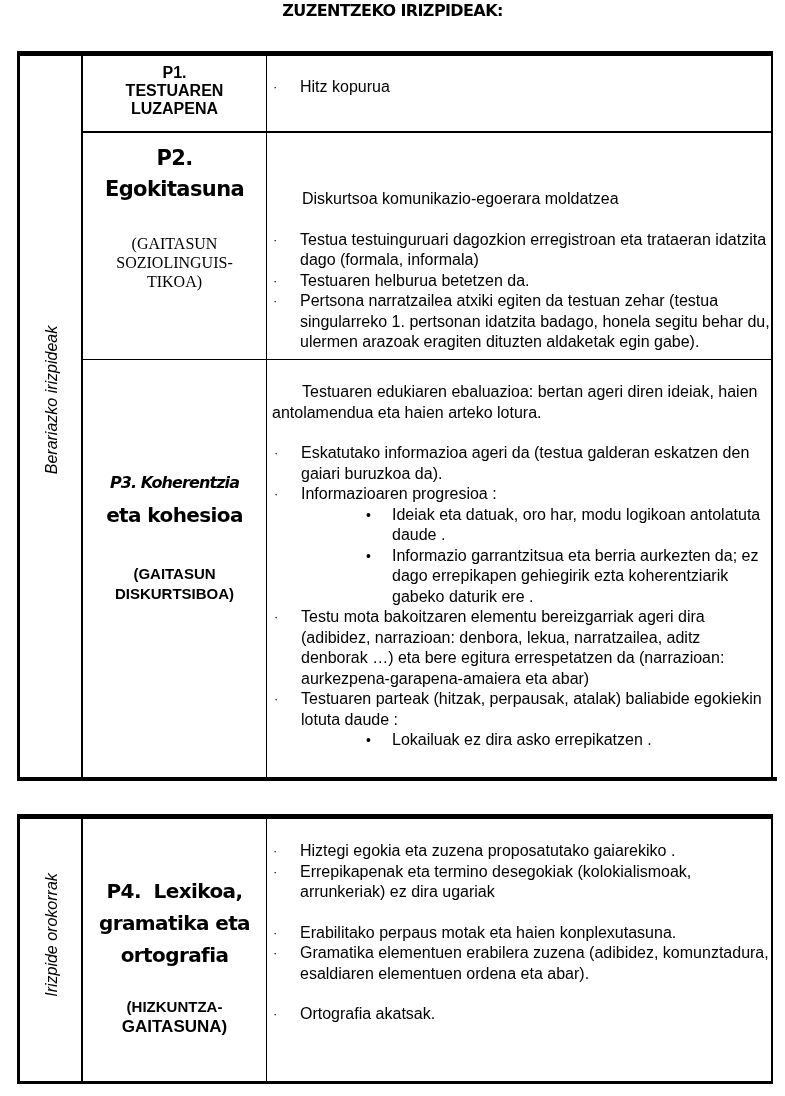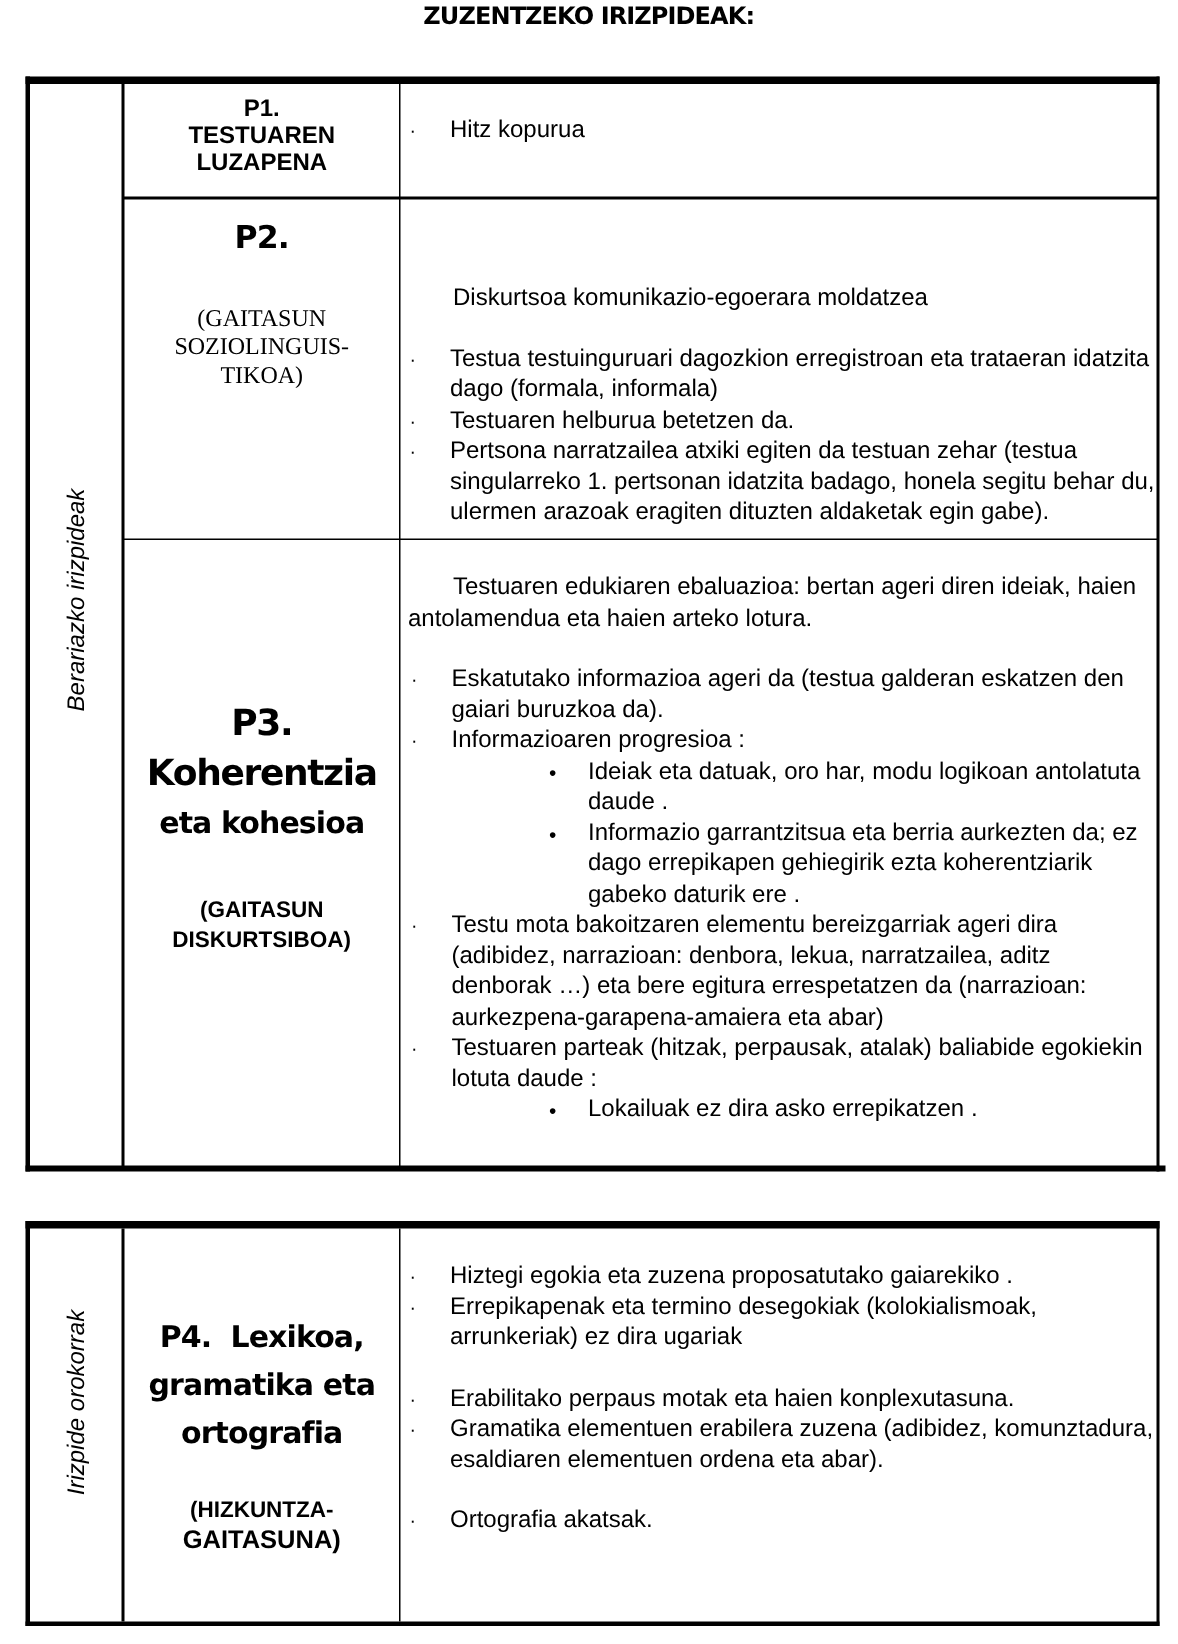--- a/index.html
+++ b/index.html
@@ -42,35 +42,36 @@
     <div>P1.</div>
     <div>TESTUAREN</div>
     <div>LUZAPENA</div>
   </div>
   <div class="content" style="left:271px; top:77px; width:495px;">
     <div class="li"><span class="b">·</span><span>Hitz kopurua</span></div>
   </div>
 
   <div class="crit-name" style="left:83px; top:143px; width:183px;">
     <div class="calibri-b" style="font-size:21px; line-height:31px;">P2.</div>
+    <div class="calibri-b" style="font-size:21px; line-height:31px;">Egokitasuna</div>
     <div style="height:29px;"></div>
     <div class="serif" style="font-size:16px; line-height:19px;">(GAITASUN</div>
     <div class="serif" style="font-size:16px; line-height:19px;">SOZIOLINGUIS-</div>
     <div class="serif" style="font-size:16px; line-height:19px;">TIKOA)</div>
   </div>
   <div class="content" style="left:271px; top:155px; width:500px;">
     <div class="p" style="padding-left:31px;margin-top:34px;">Diskurtsoa komunikazio-egoerara moldatzea</div>
     <div class="gap"></div>
     <div class="li"><span class="b">·</span><span>Testua testuinguruari dagozkion erregistroan eta trataeran idatzita dago (formala, informala)</span></div>
     <div class="li"><span class="b">·</span><span>Testuaren helburua betetzen da.</span></div>
     <div class="li"><span class="b">·</span><span>Pertsona narratzailea atxiki egiten da testuan zehar (testua singularreko 1. pertsonan idatzita badago, honela segitu behar du, ulermen arazoak eragiten dituzten aldaketak egin gabe).</span></div>
   </div>
 
   <div class="crit-name" style="left:83px; top:466px; width:183px;">
-    <div class="calibri-b" style="font-size:24px; line-height:33px; letter-spacing:-0.9px;">P3. Koherentzia</div>
+    <div class="calibri-b" style="font-size:16px; line-height:33px; letter-spacing:-0.9px;font-style:italic;">P3. Koherentzia</div>
     <div class="calibri-b" style="font-size:20px; line-height:33px;">eta kohesioa</div>
     <div style="height:32px;"></div>
     <div class="arial-b" style="font-size:15px; line-height:20px;">(GAITASUN</div>
     <div class="arial-b" style="font-size:15px; line-height:20px;">DISKURTSIBOA)</div>
   </div>
   <div class="content" style="left:272px; top:382px; width:495px;">
     <div class="p" style="text-indent:30px;">Testuaren edukiaren ebaluazioa: bertan ageri diren ideiak, haien antolamendua eta haien arteko lotura.</div>
     <div class="gap"></div>
     <div class="li"><span class="b">·</span><span>Eskatutako informazioa ageri da (testua galderan eskatzen den gaiari buruzkoa da).</span></div>
     <div class="li"><span class="b">·</span><span>Informazioaren progresioa :</span></div>

